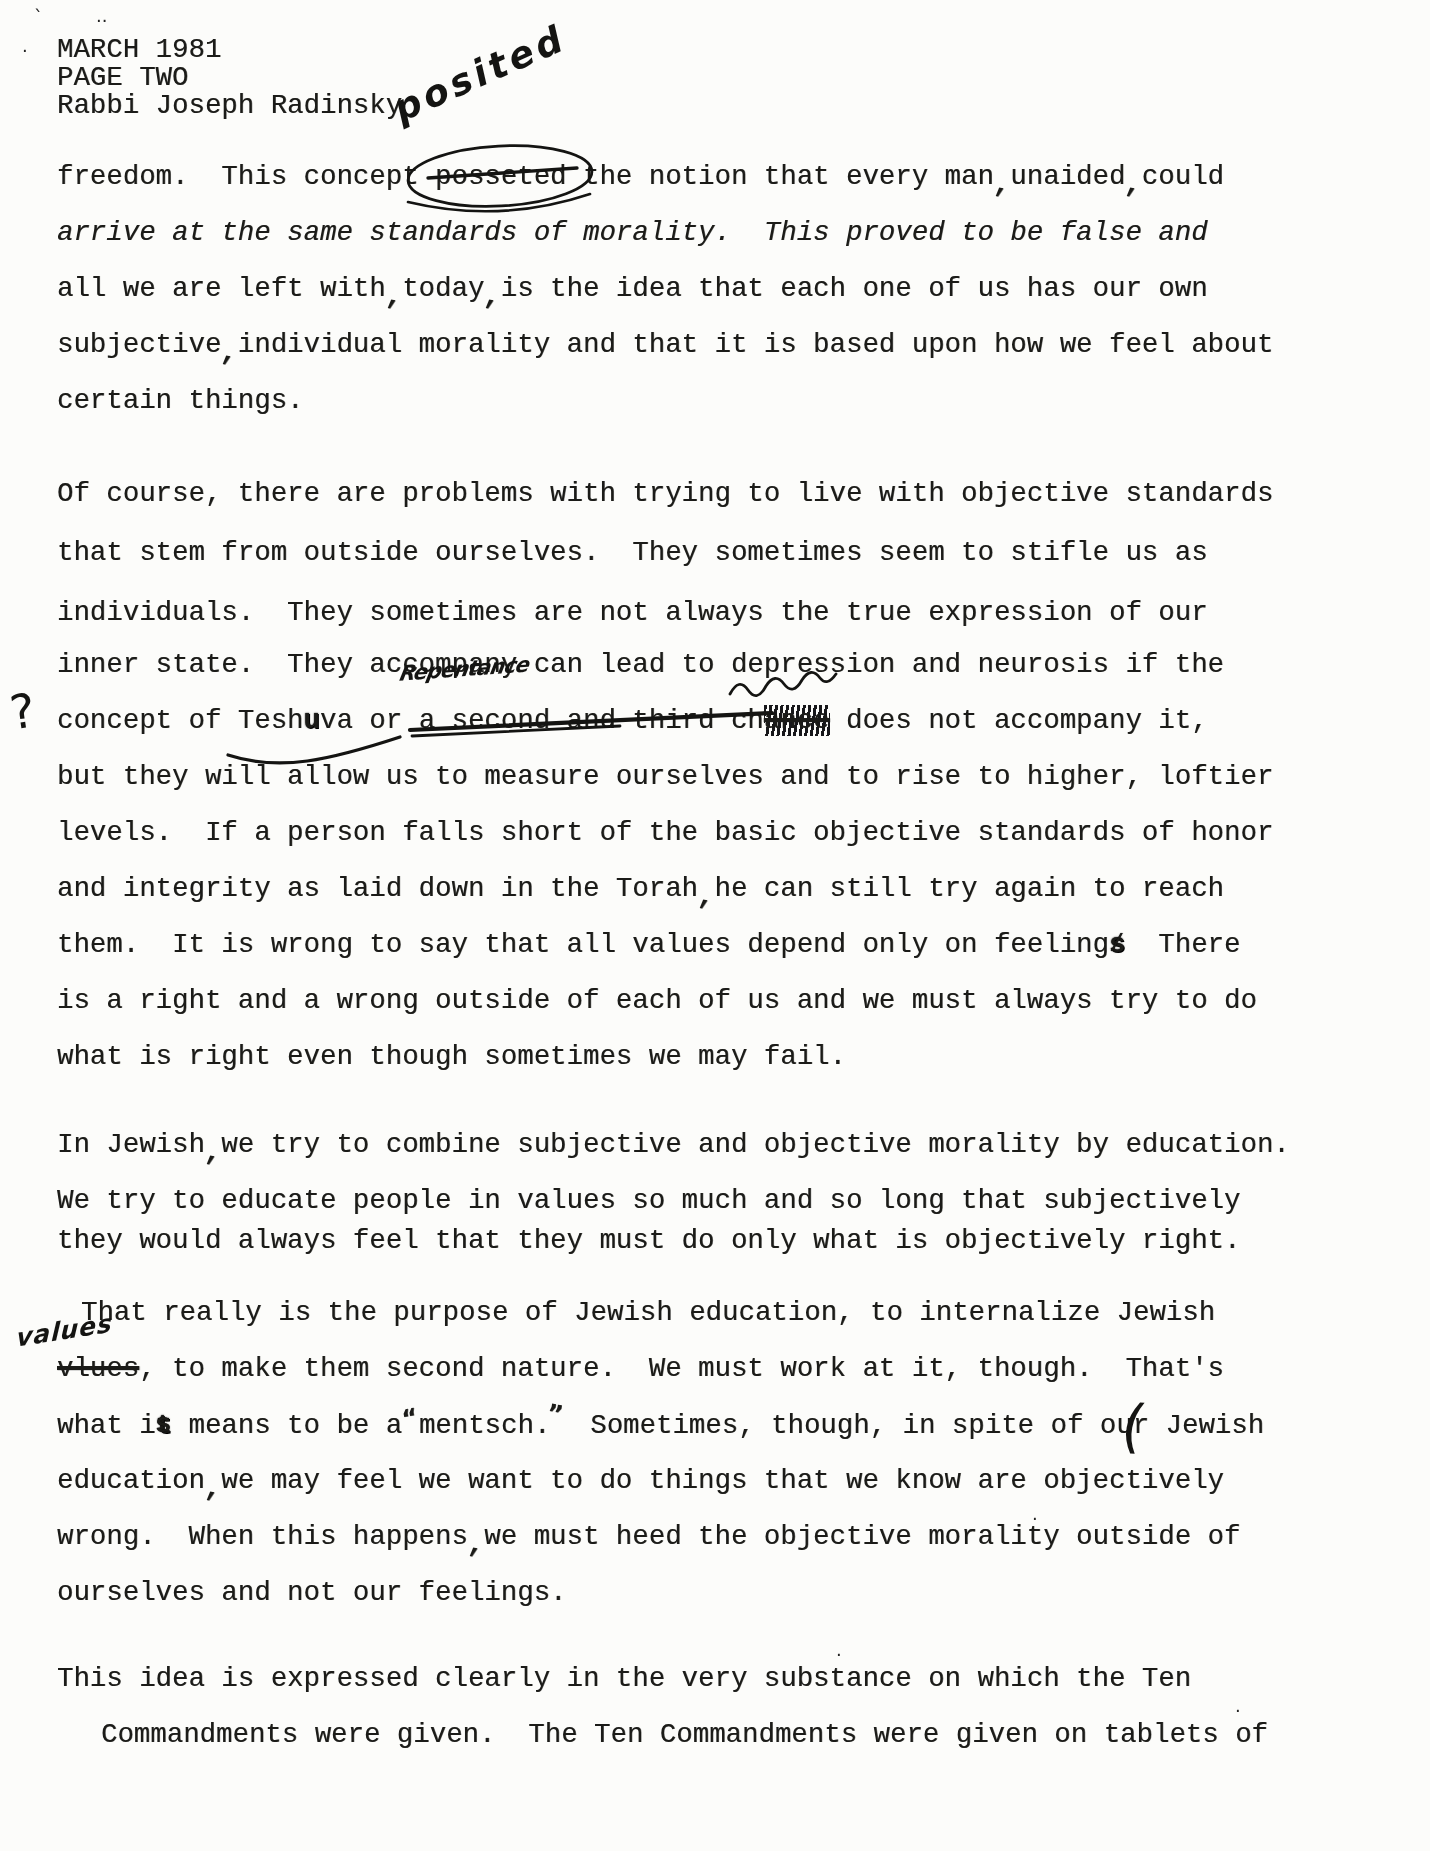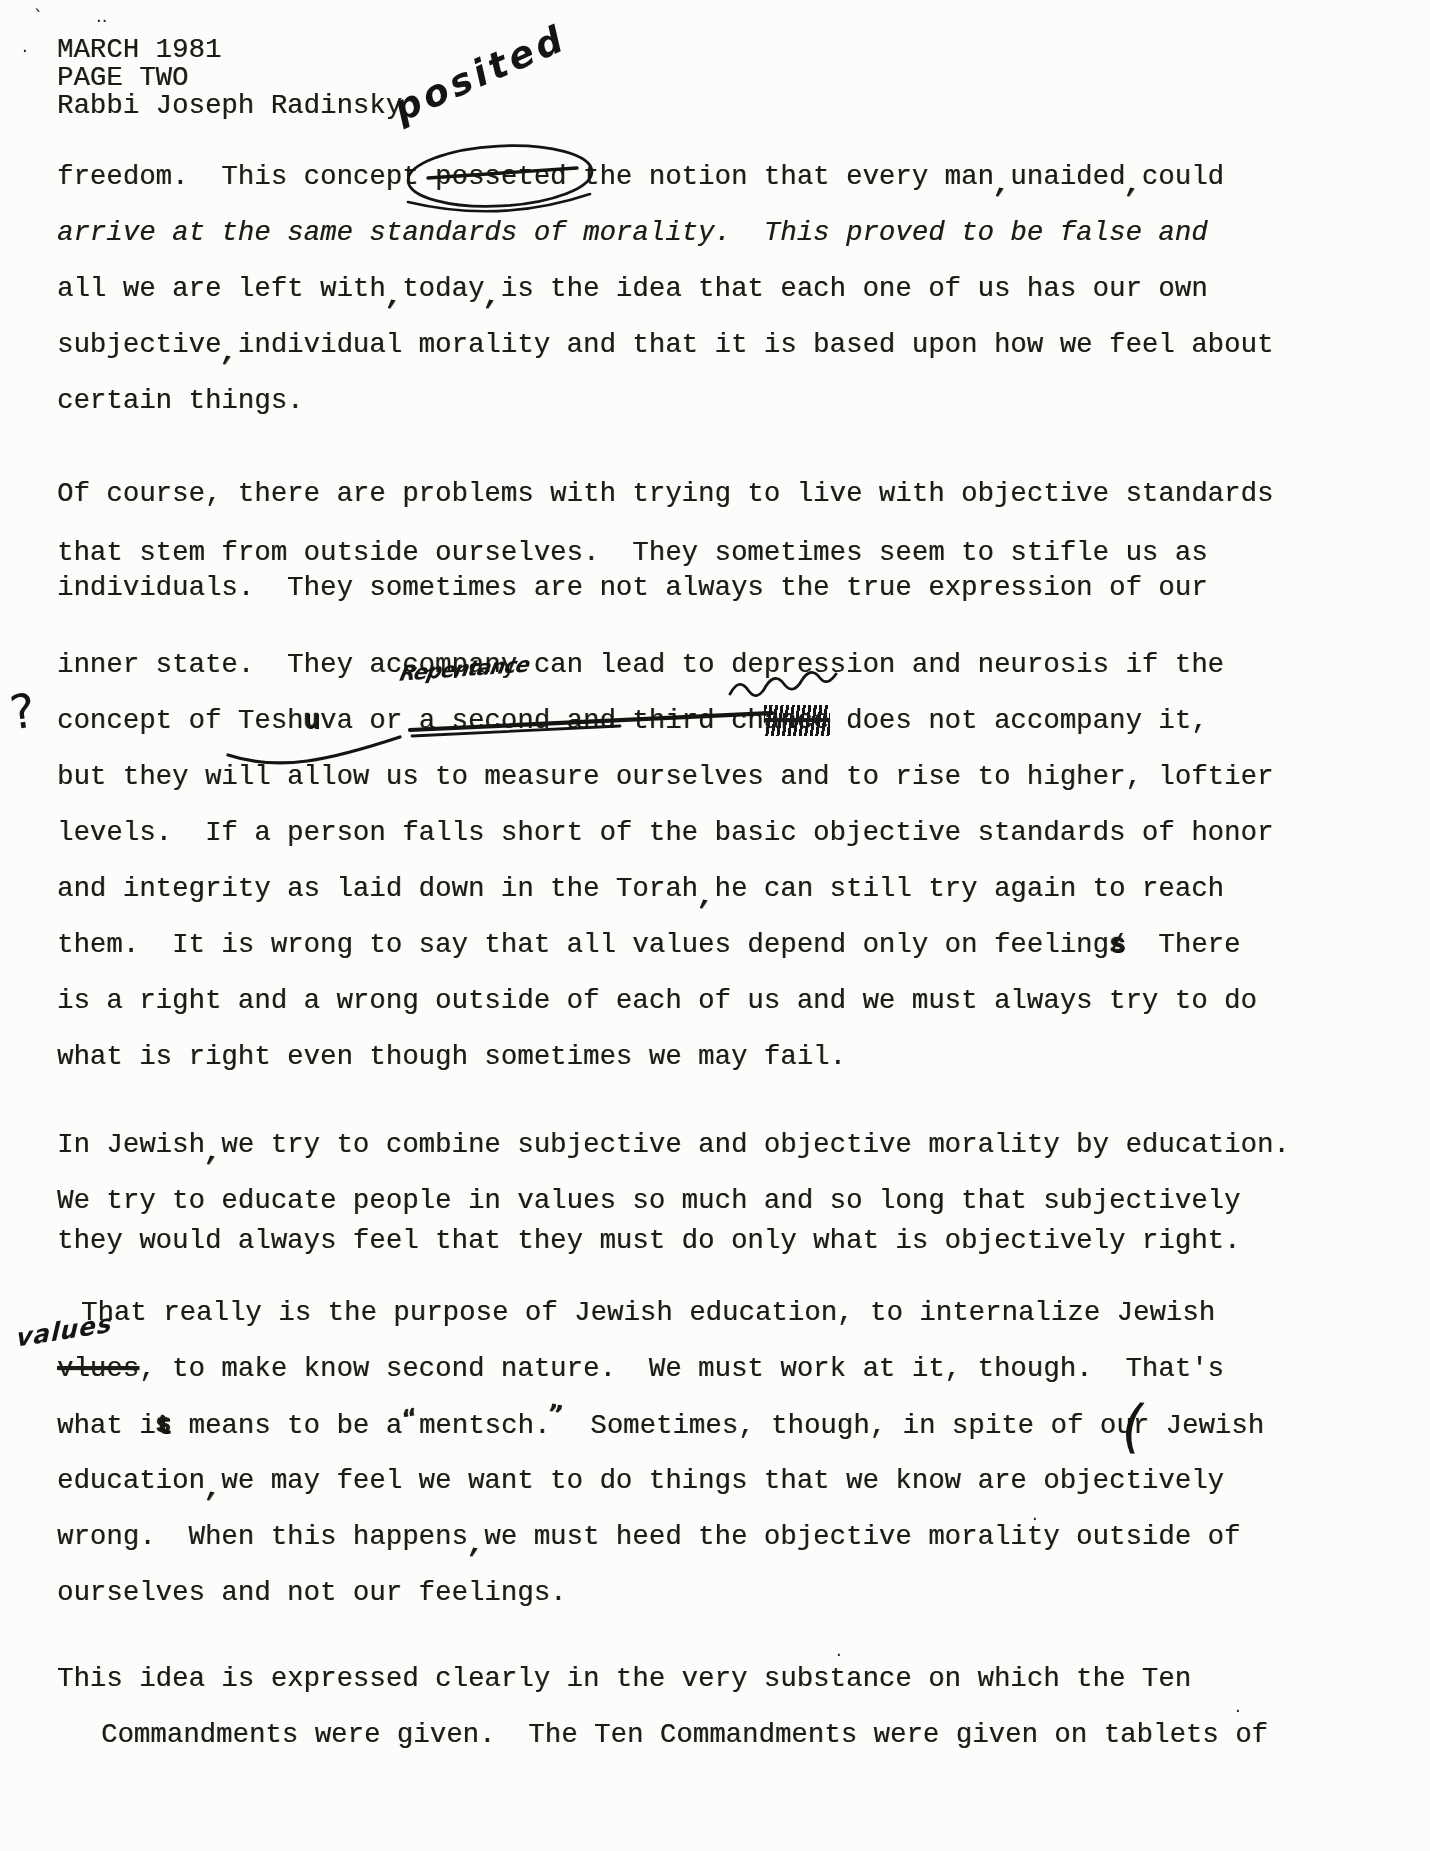--- a/index.html
+++ b/index.html
@@ -95,34 +95,34 @@
   <div class="hline" style="top:92px">Rabbi Joseph Radinsky</div>
 
   <div id="textLayer">
       <div class="tline" style="top: 160px;"><span class="seg">freedom.  This concept </span><span class="seg">posseted</span><span class="seg"> the notion that every man</span><span class="seg hwc">,</span><span class="seg">unaided</span><span class="seg hwc">,</span><span class="seg">could</span></div>
       <div class="tline" style="top: 216px; font-style: italic;"><span class="seg">arrive at the same standards of morality.  This proved to be false and</span></div>
       <div class="tline" style="top: 272px;"><span class="seg">all we are left with</span><span class="seg hwc">,</span><span class="seg">today</span><span class="seg hwc">,</span><span class="seg">is the idea that each one of us has our own</span></div>
       <div class="tline" style="top: 328px;"><span class="seg">subjective</span><span class="seg hwc">,</span><span class="seg">individual morality and that it is based upon how we feel about</span></div>
       <div class="tline" style="top: 384px;"><span class="seg">certain things.</span></div>
       <div class="tline" style="top: 468px; margin-top: 9px;"><span class="seg">Of course, there are problems with trying to live with objective standards</span></div>
       <div class="tline" style="top: 536px;"><span class="seg">that stem from outside ourselves.  They sometimes seem to stifle us as</span></div>
-      <div class="tline" style="top: 571px; font-family: Liberation Mono, monospace;"><span class="seg">individuals.  They sometimes are not always the true expression of our</span></div>
+      <div class="tline" style="top: 596px; font-family: Liberation Mono, monospace;"><span class="seg">individuals.  They sometimes are not always the true expression of our</span></div>
       <div class="tline" style="top: 648px;"><span class="seg">inner state.  They accompany can lead to depression and neurosis if the</span></div>
       <div class="tline" style="top: 704px;"><span class="seg">concept of </span><span class="seg">Tesh</span><span class="seg blob">u</span><span class="seg">va</span><span class="seg"> or </span><span class="seg">a second and third ch</span><span class="seg scrib">ance</span><span class="seg"> does not accompany it,</span></div>
       <div class="tline" style="top: 760px;"><span class="seg">but they will allow us to measure ourselves and to rise to higher, loftier</span></div>
       <div class="tline" style="top: 816px;"><span class="seg">levels.  If a person falls short of the basic objective standards of honor</span></div>
       <div class="tline" style="top: 872px;"><span class="seg">and integrity as laid down in the Torah</span><span class="seg hwc">,</span><span class="seg">he can still try again to reach</span></div>
       <div class="tline" style="top: 928px;"><span class="seg">them.  It is wrong to say that all values depend only on feeling</span><span class="seg blob">s</span><span class="seg over0">∕</span><span class="seg">  There</span></div>
       <div class="tline" style="top: 984px;"><span class="seg">is a right and a wrong outside of each of us and we must always try to do</span></div>
       <div class="tline" style="top: 1040px;"><span class="seg">what is right even though sometimes we may fail.</span></div>
       <div class="tline" style="top: 1128px;"><span class="seg">In Jewish</span><span class="seg hwc">,</span><span class="seg">we try to combine subjective and objective morality by education.</span></div>
       <div class="tline" style="top: 1184px;"><span class="seg">We try to educate people in values so much and so long that subjectively</span></div>
       <div class="tline" style="top: 1192px; margin-top: 32px;"><span class="seg">they would always feel that they must do only what is objectively right.</span></div>
       <div class="tline" style="top: 1296px; margin-left: 24px;"><span class="seg">That really is the purpose of Jewish education, to internalize Jewish</span></div>
-      <div class="tline" style="top: 1352px;"><span class="seg hstrike">vlues</span><span class="seg">, to make know second nature.  We must work at it, though.  That's</span></div>
+      <div class="tline" style="top: 1352px;"><span class="seg hstrike">vlues</span><span class="seg">, to make them second nature.  We must work at it, though.  That's</span></div>
       <div class="tline" style="top: 1408px;"><span class="seg">what i</span><span class="seg blob">t</span><span class="seg over0">s</span><span class="seg"> means to be a</span><span class="seg hwq">“</span><span class="seg">mentsch.</span><span class="seg hwq2">”</span><span class="seg">  Sometimes, though, in spite of our </span><span class="seg">Jewish</span></div>
       <div class="tline" style="top: 1464px;"><span class="seg">education</span><span class="seg hwc">,</span><span class="seg">we may feel we want to do things that we know are objectively</span></div>
       <div class="tline" style="top: 1520px;"><span class="seg">wrong.  When this happens</span><span class="seg hwc">,</span><span class="seg">we must heed the objective morality outside of</span></div>
       <div class="tline" style="top: 1576px;"><span class="seg">ourselves and not our feelings.</span></div>
       <div class="tline" style="top: 1662px;"><span class="seg">This idea is expressed clearly in the very substance on which the Ten</span></div>
       <div class="tline" style="top: 1718px; margin-left: 44px;"><span class="seg">Commandments were given.  The Ten Commandments were given on tablets of</span></div>
     </div>
 
   <div class="hw" id="hw-posited">posited</div>
   <div class="hw" id="hw-qmark">?</div>

